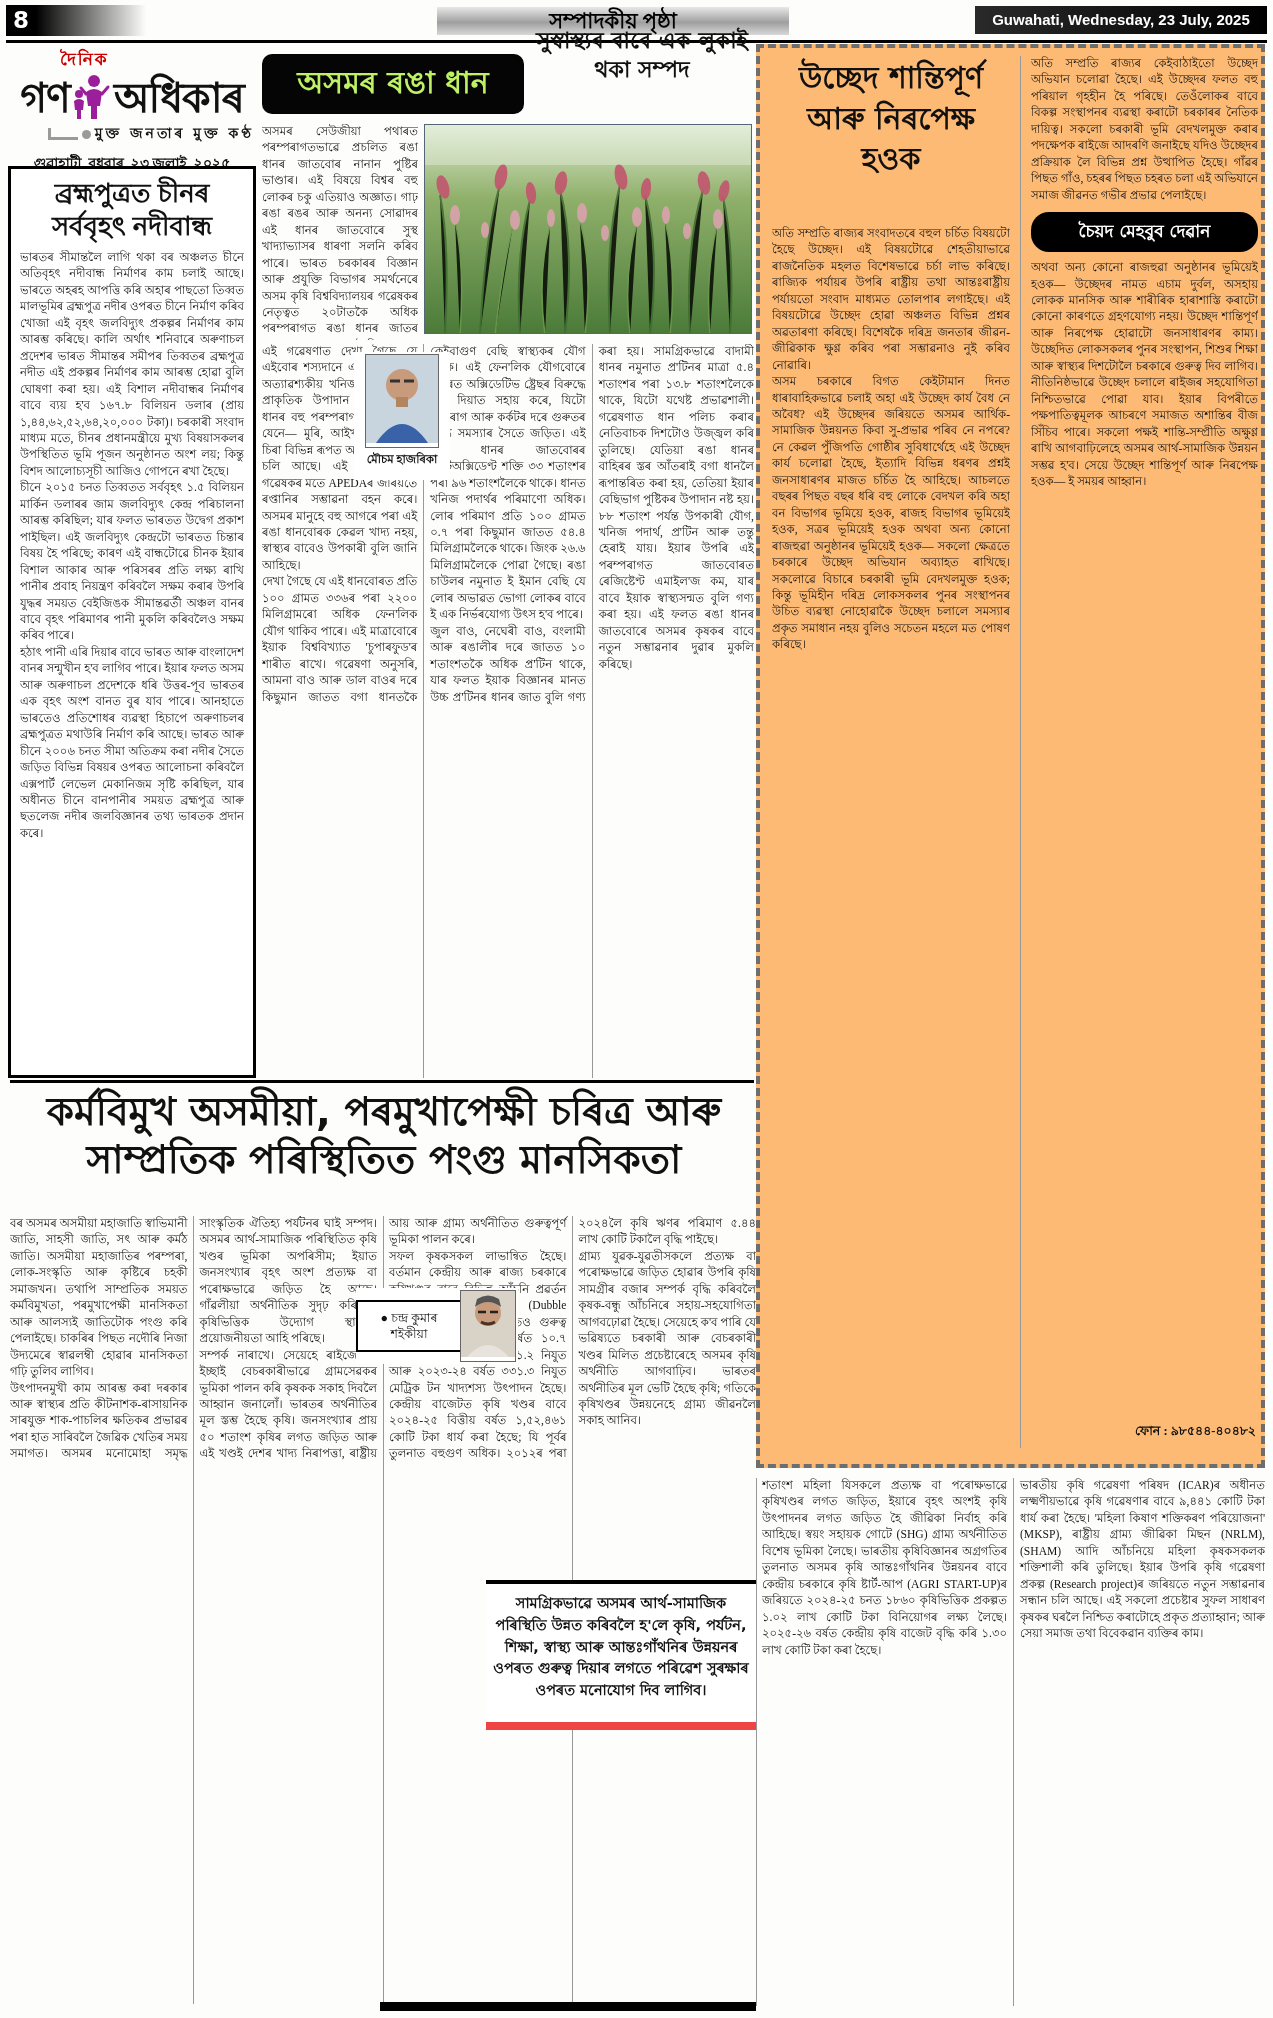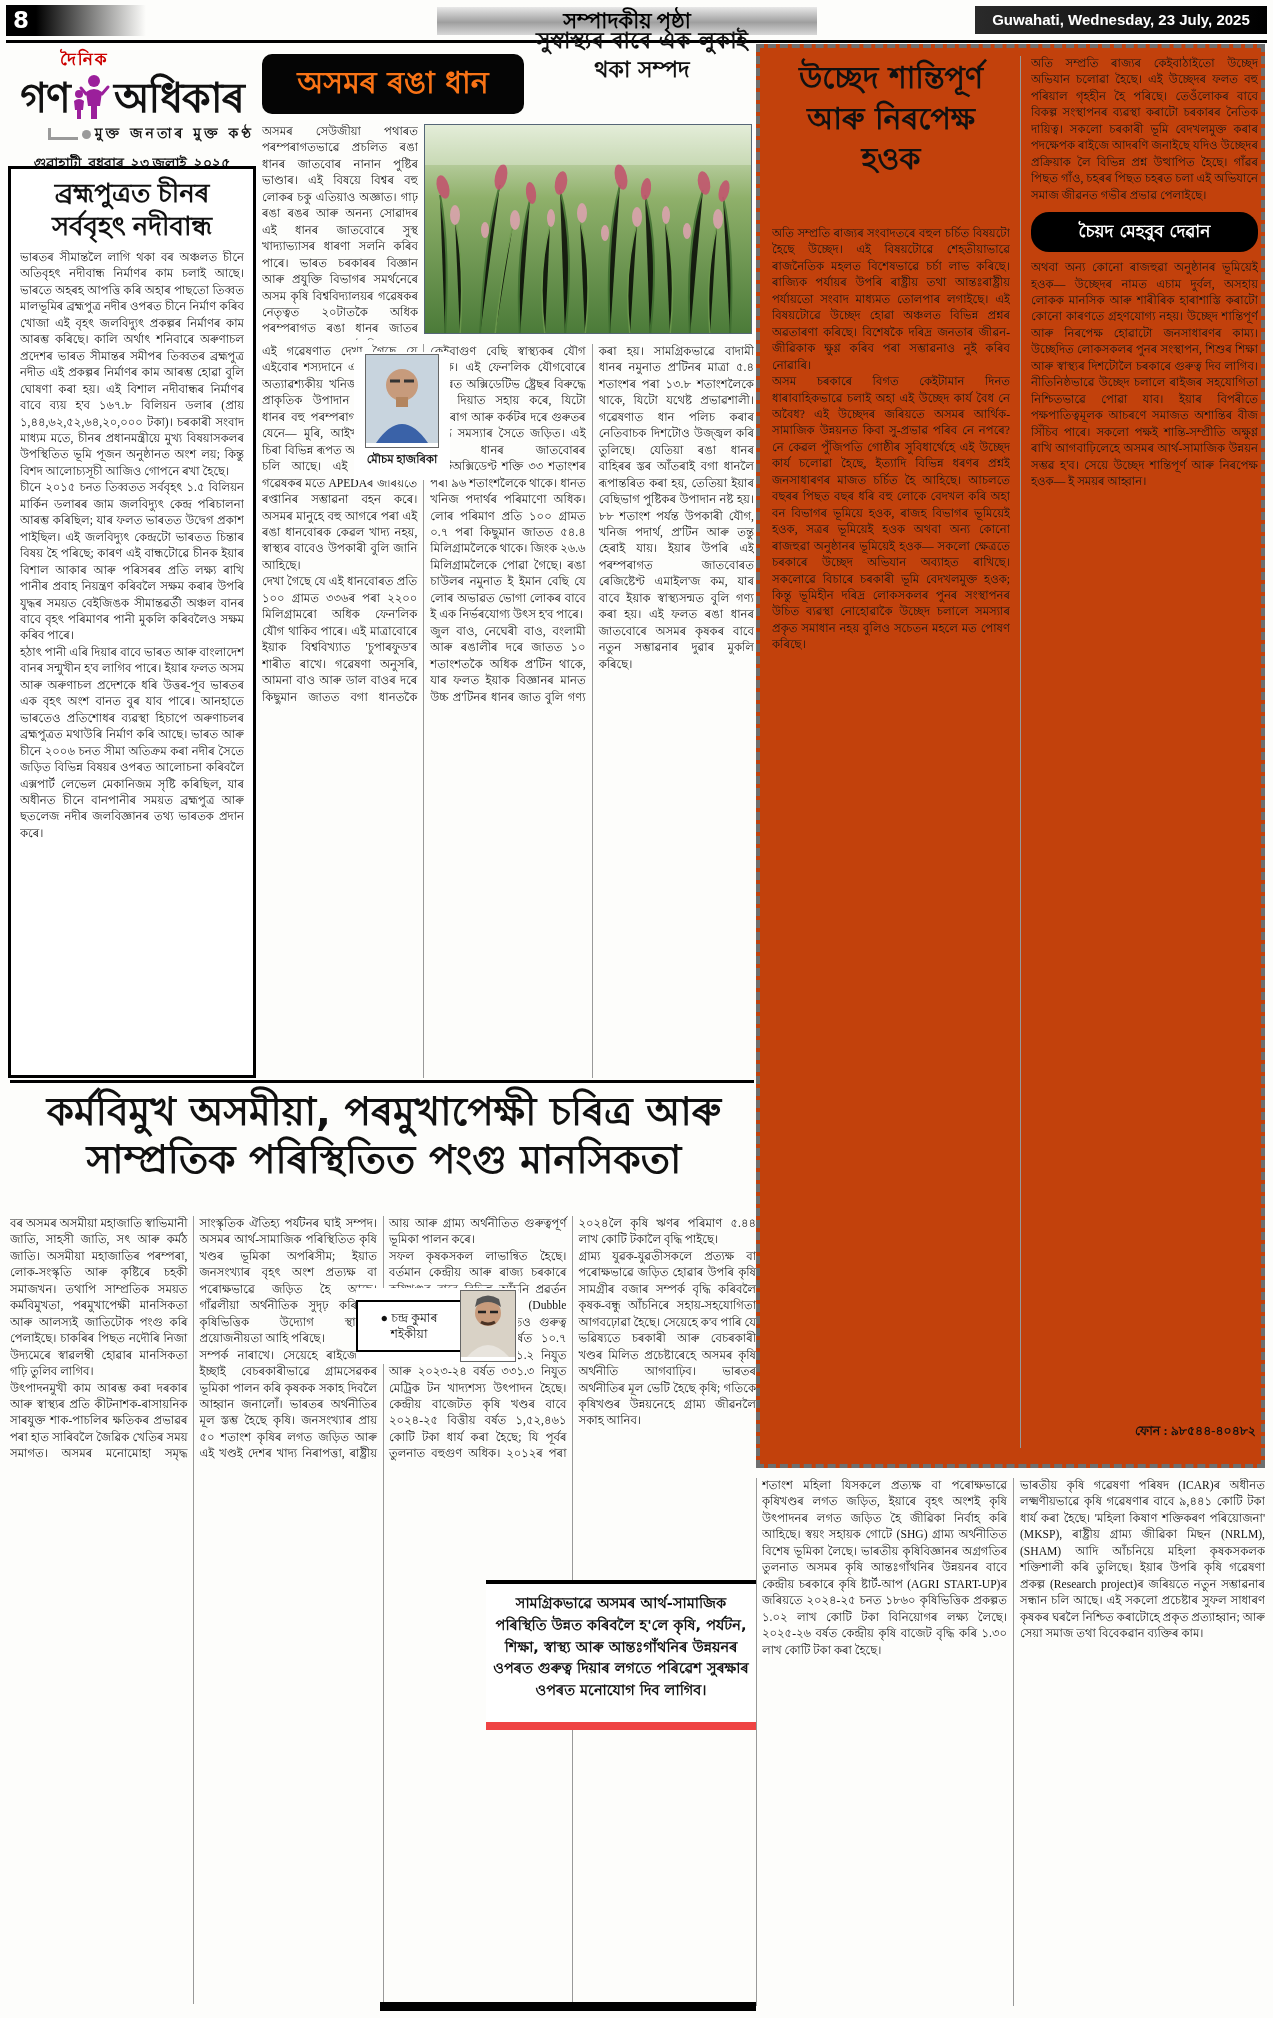--- a/index.html
+++ b/index.html
@@ -7,21 +7,21 @@
   .page {
     position:relative; width:1273px; height:2018px; margin:0 auto;
     background:#fdfdfb; overflow:hidden;
     font-family:"Liberation Serif", serif; color:#111;
   }
   
   .pageno-box{position:absolute;left:6px;top:5px;width:30px;height:31px;background:#000;color:#fff;
     font-family:"DejaVu Sans",sans-serif;font-size:23px;font-weight:bold;text-align:center;line-height:31px;}
   .pageno-fade{position:absolute;left:36px;top:5px;width:110px;height:31px;
     background:linear-gradient(90deg,#000,#fdfdfb);}
-  .section-box{position:absolute;left:437px;top:7px;width:380px;height:28px;
+  .section-box{position:absolute;left:437px;top:7px;width:352px;height:28px;
     background:linear-gradient(180deg,#e8e8e8,#9f9f9f 55%,#d8d8d8);
     text-align:center;font-size:21px;font-weight:bold;line-height:28px;color:#000;}
   .date-box{position:absolute;left:975px;top:6px;width:292px;height:28px;
     background:linear-gradient(90deg,#2a2a2a,#000);color:#fff;text-align:center;
     font-family:"Liberation Sans",sans-serif;font-size:15px;font-weight:bold;line-height:28px;}
   .top-rule{position:absolute;left:6px;top:40px;width:1261px;height:3px;background:#000;}
   
   .masthead{position:absolute;left:8px;top:46px;width:248px;height:118px;text-align:center;}
   .mh-daily{display:block;color:#cc0000;font-weight:bold;font-size:17px;letter-spacing:2px;
     text-align:left;padding-left:52px;font-family:"Liberation Sans",sans-serif;}
@@ -37,35 +37,35 @@
   .bodytext{font-size:11.6px;line-height:1.42;text-align:justify;white-space:pre-wrap;
     overflow:hidden;color:#141414;}
   
   .lead-box{position:absolute;left:8px;top:166px;width:248px;height:912px;
     border:3px solid #000;padding:8px 9px;background:#fff;}
   .lead-headline{font-size:26px;font-weight:800;text-align:center;line-height:1.25;
     font-family:Liberation Sans, sans-serif;margin-bottom:8px;}
   .lead-box .bodytext{height:790px;}
   
   .kicker{position:absolute;left:262px;top:54px;width:262px;height:60px;background:#050505;
-    border-radius:10px;color:#f97316;text-align:center;line-height:58px;font-size:30px;font-weight:800;
+    border-radius:10px;color:#bef264;text-align:center;line-height:58px;font-size:30px;font-weight:800;
     font-family:"DejaVu Sans",sans-serif;}
   .rice-headline{position:absolute;left:530px;top:27px;width:224px;height:78px;
     font-size:22px;font-weight:800;line-height:1.3;text-align:center;font-family:"DejaVu Sans",sans-serif;}
   .rice-photo{position:absolute;left:424px;top:124px;width:328px;height:210px;border:1px solid #567;overflow:hidden;}
   .rice-intro{position:absolute;left:262px;top:124px;width:156px;height:216px;}
   .rice-cols{position:absolute;left:262px;top:344px;width:492px;height:734px;
     column-count:3;column-gap:13px;column-rule:1px solid #999;}
   .author-card{position:absolute;left:354px;top:352px;width:96px;height:128px;background:#fff;
     text-align:center;z-index:4;padding-top:2px;}
   .author-card .name{font-size:11.5px;font-weight:bold;margin-top:3px;}
   .portrait{display:inline-block;border:1px solid #666;}
   
   .evic-box{position:absolute;left:756px;top:44px;width:509px;height:1424px;
-    border:4px dashed #6e6e6e;background:#c2410c;}
+    border:4px dashed #6e6e6e;background:#fdba74;}
   .evic-headline{position:absolute;left:14px;top:10px;width:234px;font-size:30px;font-weight:800;
     line-height:1.35;text-align:center;font-family:"DejaVu Sans",sans-serif;}
   .evic-col1{position:absolute;left:12px;top:178px;width:238px;height:1222px;}
   .evic-col2{position:absolute;left:260px;top:8px;width:238px;height:1392px;border-left:1px solid #999;
     padding-left:10px;display:flex;flex-direction:column;}
   .evic-col2 .bodytext{flex:0 0 auto;}
   .byline-badge{margin:8px 0;background:#000;color:#fff;border-radius:18px;text-align:center;
     font-size:17px;font-weight:800;padding:6px 10px;font-family:"DejaVu Sans",sans-serif;}
   .contact-line{margin-top:auto;font-size:12.5px;font-weight:bold;text-align:right;padding:6px 2px;}
   

